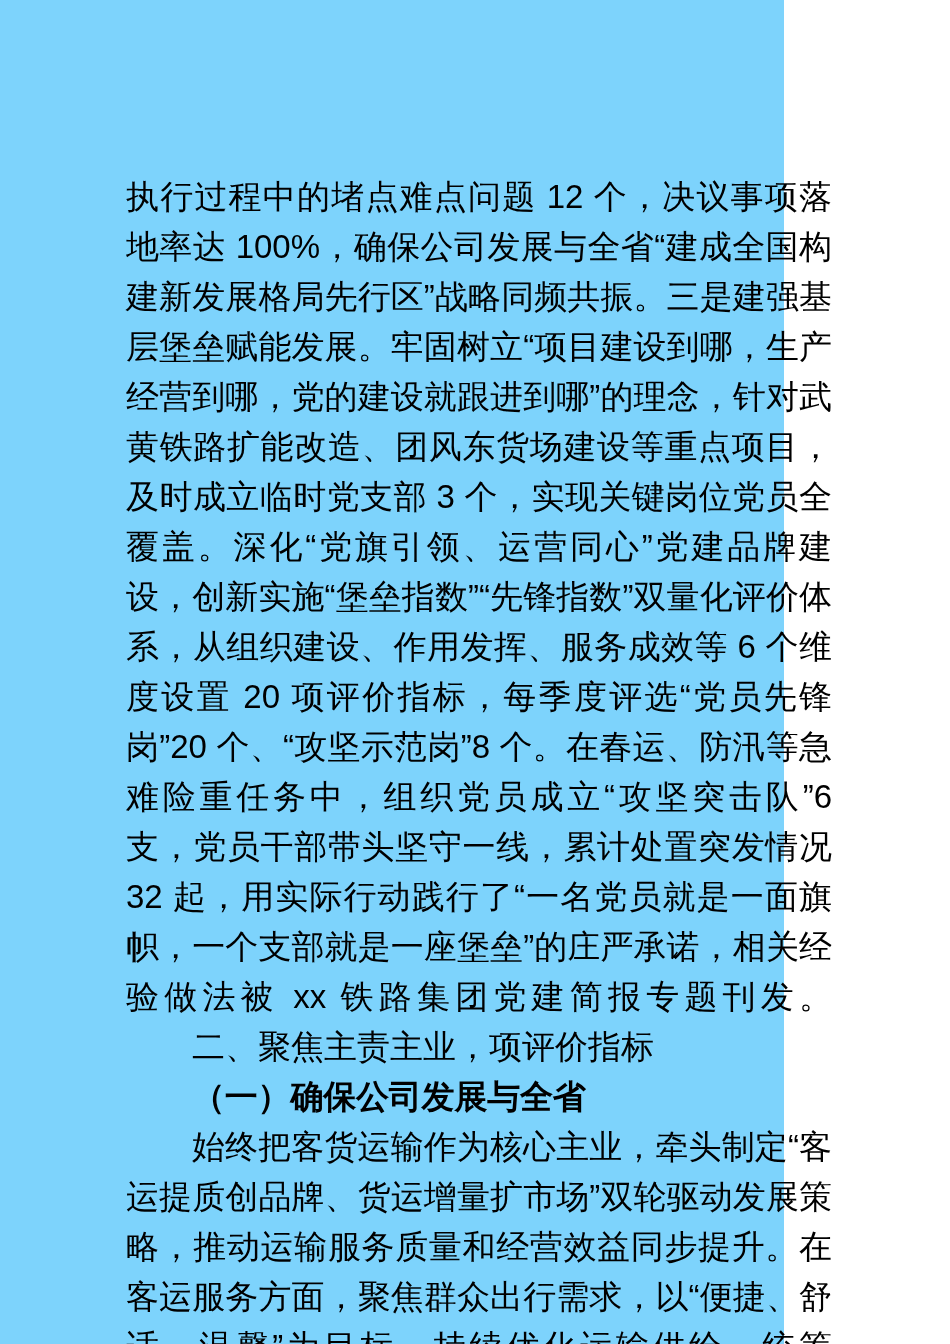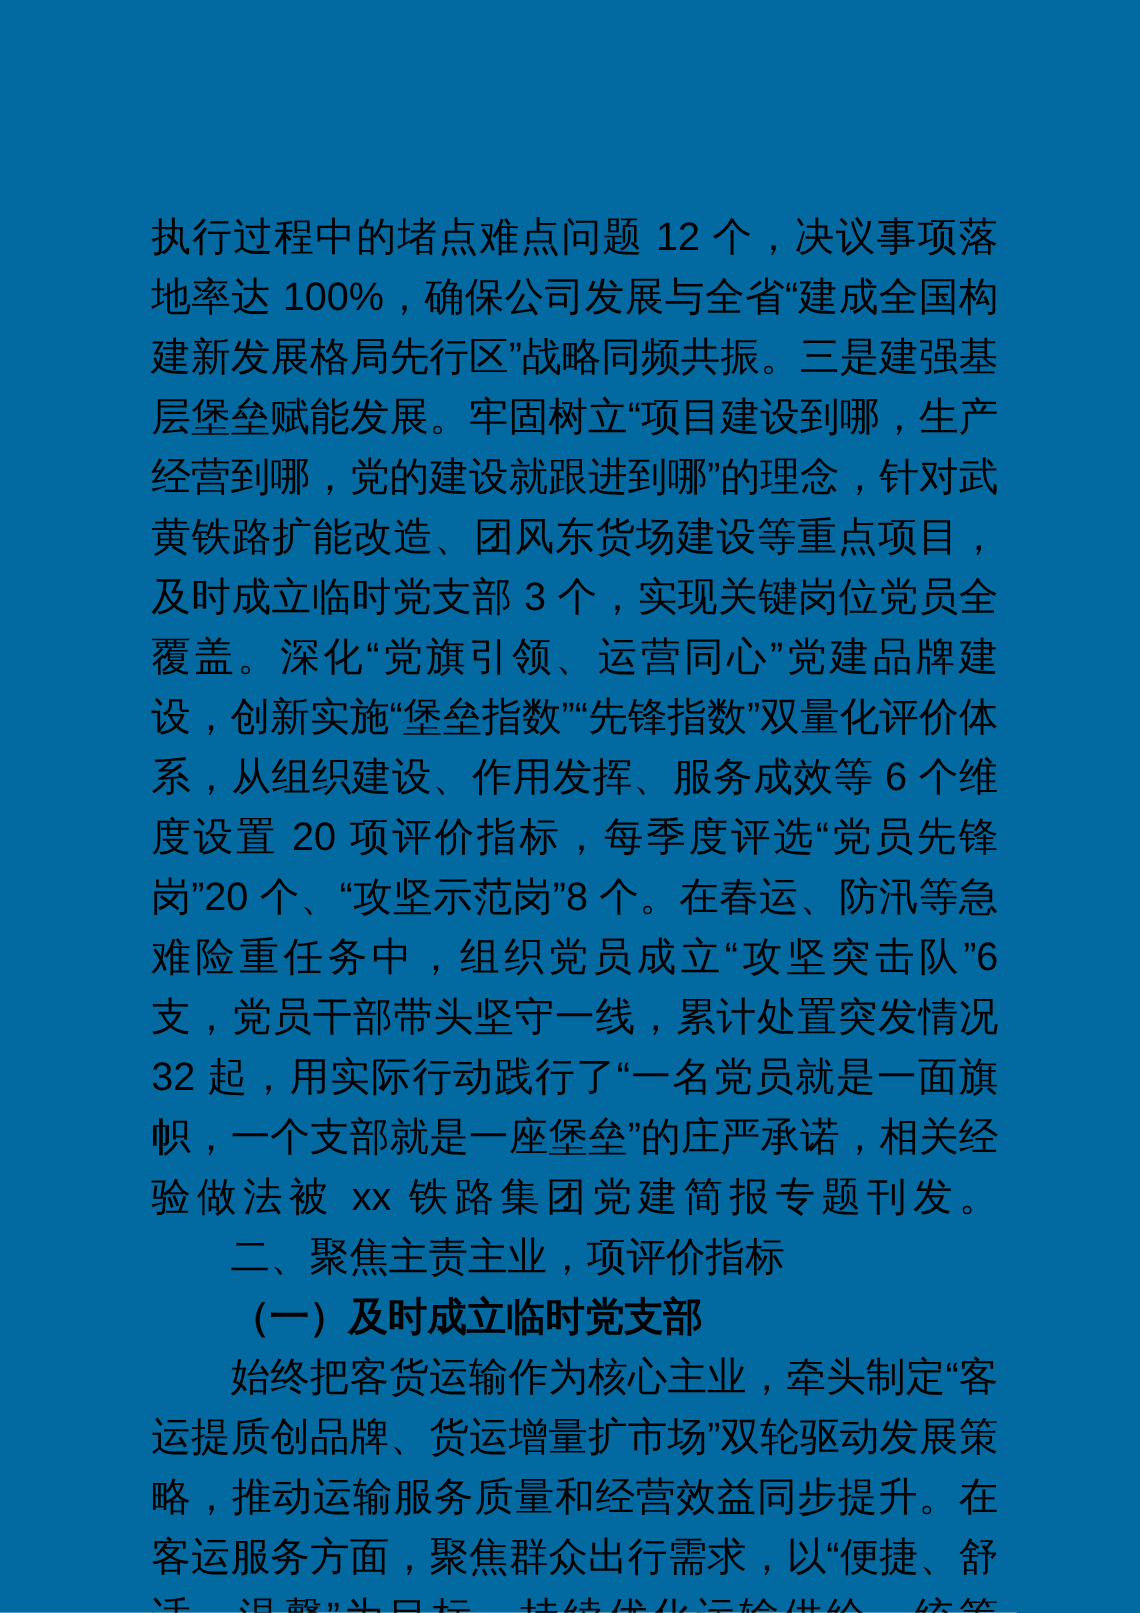--- a/index.html
+++ b/index.html
@@ -9,23 +9,23 @@
   body {
     width: 950px;
     height: 1344px;
     background: #ffffff;
     font-family: "Liberation Sans", "DejaVu Sans", sans-serif;
     color: #000000;
     overflow: hidden;
   }
   .page {
     position: relative;
-    width: 950px;
+    width: 784px;
     height: 1344px;
-    background: #0369a1;
+    background: #7dd3fc;
     box-sizing: border-box;
   }
   .content {
     position: absolute;
     left: 126px;
     top: 172px;
     width: 706px;
   }
   .para {
     margin: 0;
@@ -73,18 +73,18 @@
 </head>
 <body>
 
 <div class="page">
   <div class="content">
 
     <p class="para justify-all">执行过程中的堵点难点问题 12 个，决议事项落地率达 100%，确保公司发展与全省“建成全国构建新发展格局先行区”战略同频共振。三是建强基层堡垒赋能发展。牢固树立“项目建设到哪，生产经营到哪，党的建设就跟进到哪”的理念，针对武黄铁路扩能改造、团风东货场建设等重点项目，及时成立临时党支部 3 个，实现关键岗位党员全覆盖。深化“党旗引领、运营同心”党建品牌建设，创新实施“堡垒指数”“先锋指数”双量化评价体系，从组织建设、作用发挥、服务成效等 6 个维度设置 20 项评价指标，每季度评选“党员先锋岗”20 个、“攻坚示范岗”8 个。在春运、防汛等急难险重任务中，组织党员成立“攻坚突击队”6 支，党员干部带头坚守一线，累计处置突发情况 32 起，用实际行动践行了“一名党员就是一面旗帜，一个支部就是一座堡垒”的庄严承诺，相关经验做法被 xx 铁路集团党建简报专题刊发。</p>
 
     <p class="heading-plain">二、聚焦主责主业，项评价指标</p>
 
-    <p class="heading-bold">（一）及时成立临时党支部</p>
+    <p class="heading-bold">（一）确保公司发展与全省</p>
 
     <p class="para-indent justify-all">始终把客货运输作为核心主业，牵头制定“客运提质创品牌、货运增量扩市场”双轮驱动发展策略，推动运输服务质量和经营效益同步提升。在客运服务方面，聚焦群众出行需求，以“便捷、舒适、温馨”为目标，持续优化运输供给。统筹</p>
 
   </div>
 </div>
 
 </body></html>

